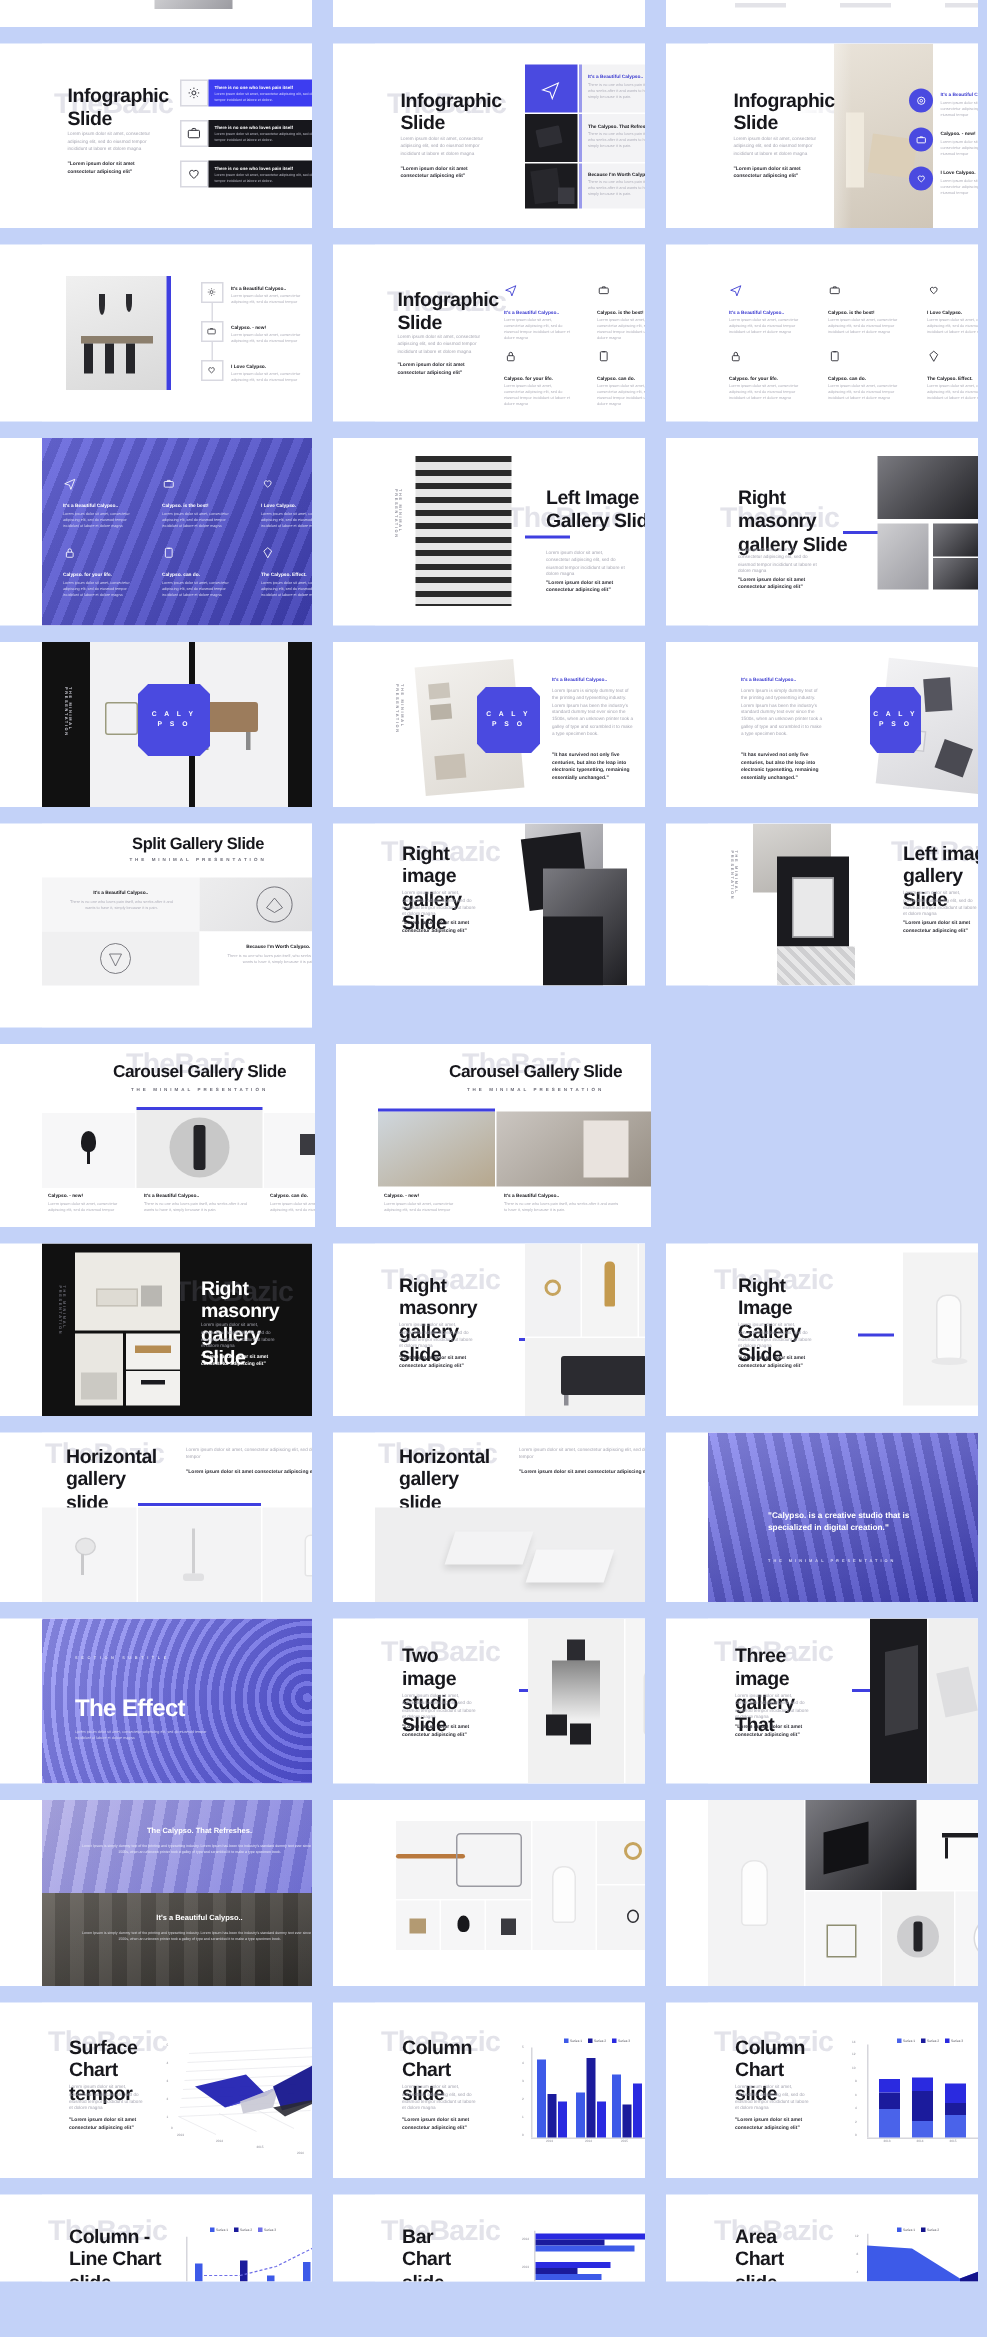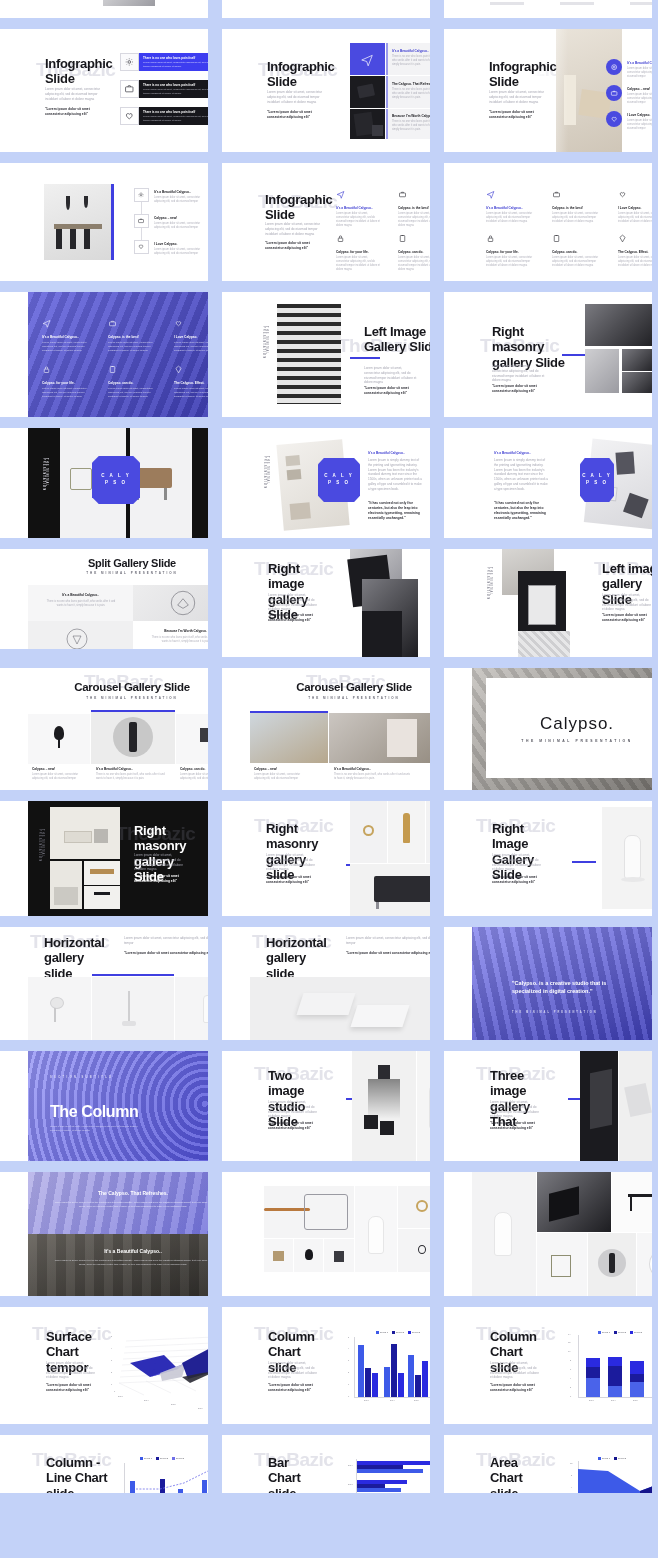--- a/index.html
+++ b/index.html
@@ -524,21 +524,21 @@
         </div>
         <div class="vtext" style="position:absolute;left:196px;top:28px;height:52px">THE MINIMAL PRESENTATION</div>
       </div>
     </div>
     <div class="edge"></div>
   </div>
   <div class="spacer-h"></div>
 
   <div class="row">
 
-    <div class="cell" style="width:210px;height:100px">
+    <div class="cell" style="width:210px;height:136px">
       <div class="slide">
         <div class="title sz2" style="position:absolute;left:0;right:0;top:8px;text-align:center">Split Gallery Slide</div>
         <div style="position:absolute;left:0;right:0;top:22px;text-align:center;font-size:3px;letter-spacing:2px;color:#6a6a76;font-weight:600">THE MINIMAL PRESENTATION</div>
         <div style="position:absolute;left:0;top:36px;width:105px;height:36px;background:#f6f6f7">
           <div class="sub dk" style="position:absolute;left:0;right:0;top:8px;text-align:center">It's a Beautiful Calypso..</div>
           <div class="blur2" style="position:absolute;left:18px;top:15px;width:70px;text-align:center">There is no one who loves pain itself, who seeks after it and wants to have it, simply because it is pain.</div>
         </div>
         <div class="ph" style="position:absolute;left:105px;top:36px;width:105px;height:36px;background:linear-gradient(135deg,#ededee,#dcdcde)">
           <svg viewBox="0 0 60 60" style="position:absolute;left:34px;top:2px;width:32px;height:32px;fill:none;stroke:#55555e;stroke-width:1">
               <circle cx="30" cy="30" r="22"></circle>
@@ -638,29 +638,20 @@
         </div>
         <div class="sub dk" style="position:absolute;left:4px;top:99px">Calypso. - new!</div>
         <div class="blur2" style="position:absolute;left:4px;top:105px;width:50px">Lorem ipsum dolor sit amet, consectetur adipiscing elit, sed do eiusmod tempor</div>
         <div class="sub dk" style="position:absolute;left:84px;top:99px">It's a Beautiful Calypso..</div>
         <div class="blur2" style="position:absolute;left:84px;top:105px;width:78px">There is no one who loves pain itself, who seeks after it and wants to have it, simply because it is pain.</div>
       </div>
     </div>
 
     <div class="gutter"></div>
 
-    <div class="cell" style="width:210px;height:122px">
-      <div class="slide" style="background:linear-gradient(135deg,#c9c6c2,#6f6c68)">
-        <div style="position:absolute;inset:0;background:repeating-linear-gradient(55deg,rgba(0,0,0,.10) 0 5px,rgba(255,255,255,.05) 5px 11px)"></div>
-        <div style="position:absolute;left:14px;top:10px;width:182px;height:100px;background:#fff;display:flex;flex-direction:column;align-items:center;justify-content:center">
-          <div style="font-size:17px;font-weight:400;letter-spacing:1px;color:#17171c">Calypso.</div>
-          <div style="font-size:3.4px;letter-spacing:2.6px;color:#55555f;font-weight:600;margin-top:5px">THE MINIMAL PRESENTATION</div>
-        </div>
-      </div>
-    </div>
     <div class="edge"></div>
   </div>
   <div class="spacer-h"></div>
 
   <div class="row">
 
     <div class="cell" style="width:210px;height:115px">
       <div class="slide dark">
         <div class="wm" style="top:22px;left:88px;color:#2a2a2e">TheBazic</div>
         <div class="vtext" style="position:absolute;left:10px;top:28px;height:56px;color:#6d6d78">THE MINIMAL PRESENTATION</div>
@@ -779,21 +770,21 @@
     <div class="edge"></div>
   </div>
   <div class="spacer-h"></div>
 
   <div class="row">
 
     <div class="cell" style="width:210px;height:110px">
       <div class="slide" style="background:linear-gradient(120deg,#9b9bf6,#4a4ad4)">
         <div style="position:absolute;inset:0;background:repeating-radial-gradient(circle at 85% 48%, rgba(255,255,255,.14) 0 3px, rgba(20,20,90,.18) 3px 8px)"></div>
         <div style="position:absolute;left:22px;top:25px;font-size:2.6px;letter-spacing:2.4px;color:#dcdcf8;font-weight:600">SECTION SUBTITLE</div>
-        <div style="position:absolute;left:22px;top:52px;font-size:16px;font-weight:700;color:#fff;letter-spacing:-.4px">The Column</div>
+        <div style="position:absolute;left:22px;top:52px;font-size:16px;font-weight:700;color:#fff;letter-spacing:-.4px">The Effect</div>
         <div style="position:absolute;left:22px;top:74px;width:96px;font-size:2.5px;color:#d3d3f2;line-height:1.6">Lorem ipsum dolor sit amet, consectetur adipiscing elit, sed do eiusmod tempor incididunt ut labore et dolore magna</div>
       </div>
     </div>
 
     <div class="gutter"></div>
 
     <div class="cell" style="width:210px;height:110px">
       <div class="slide">
         <div class="wm" style="top:12px;left:4px">TheBazic</div>
         <div class="title sz1" style="position:absolute;left:18px;top:17px;width:62px">Two image studio Slide</div>

